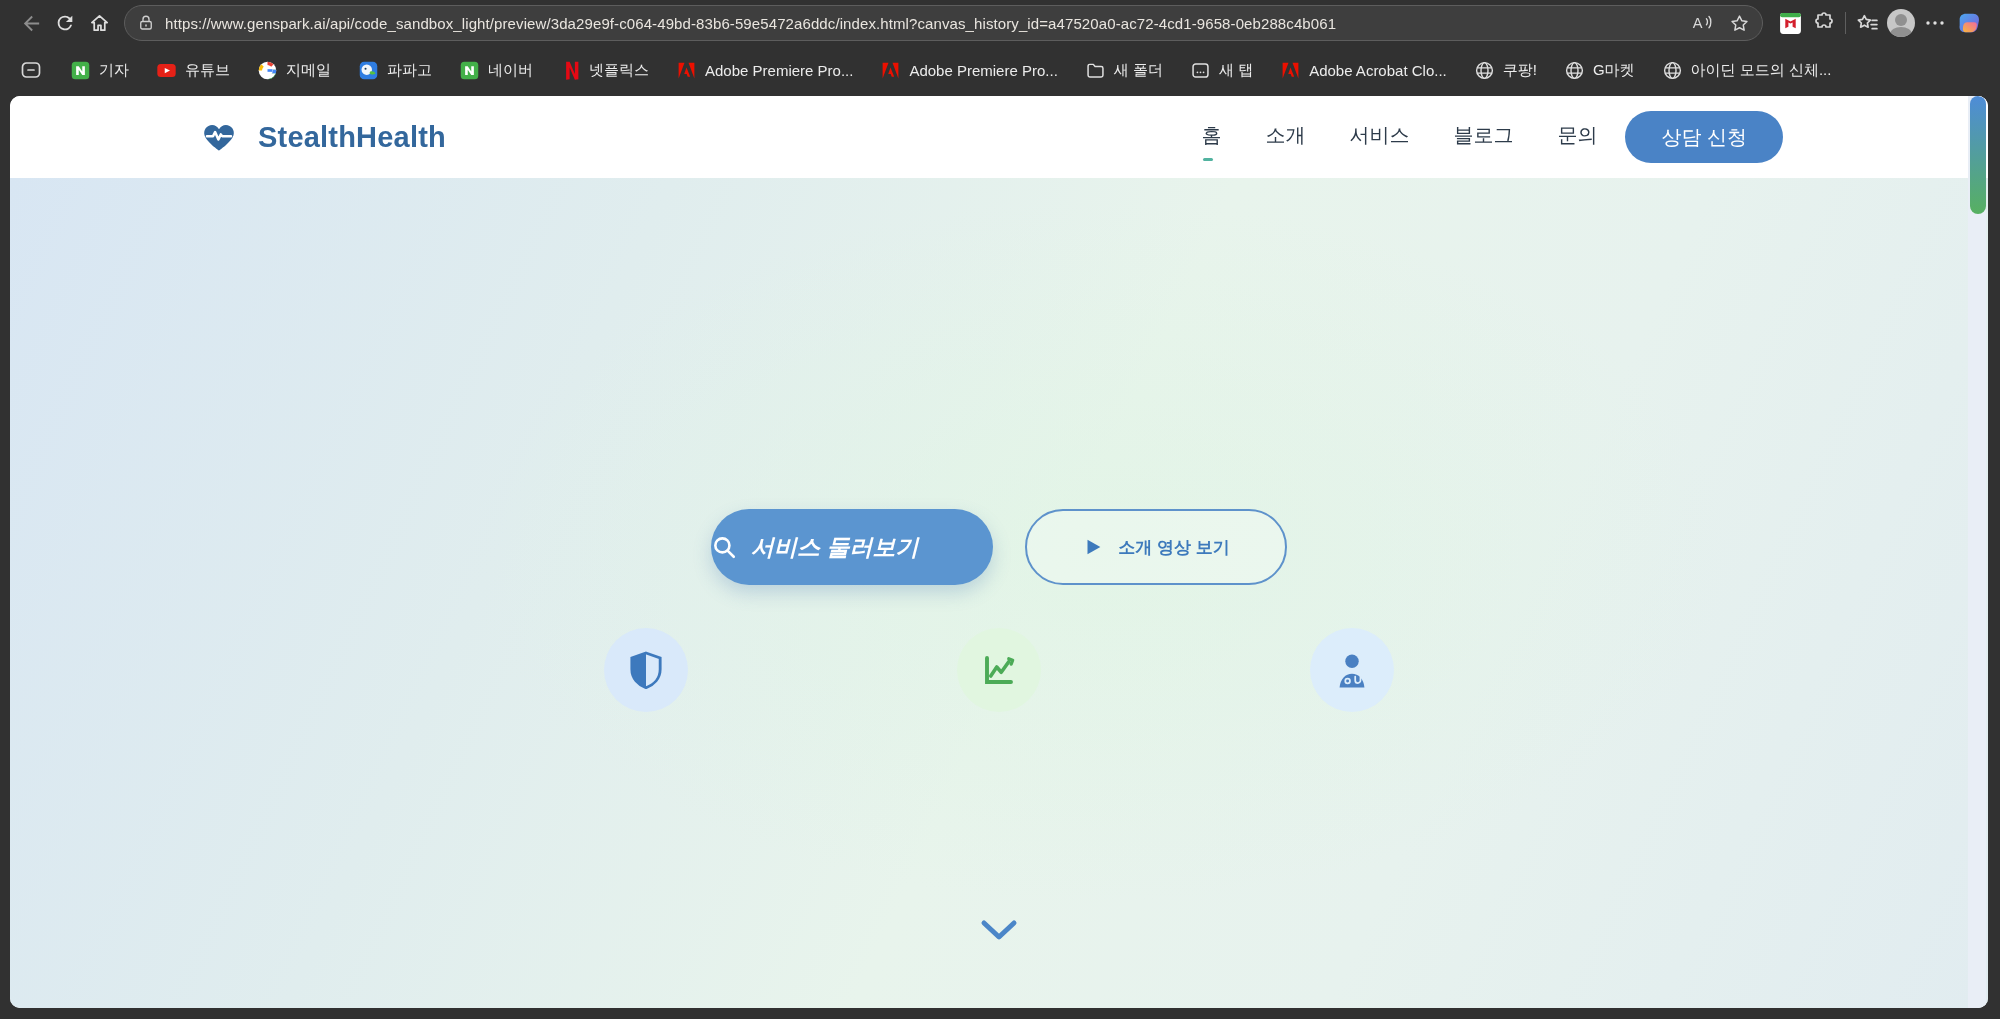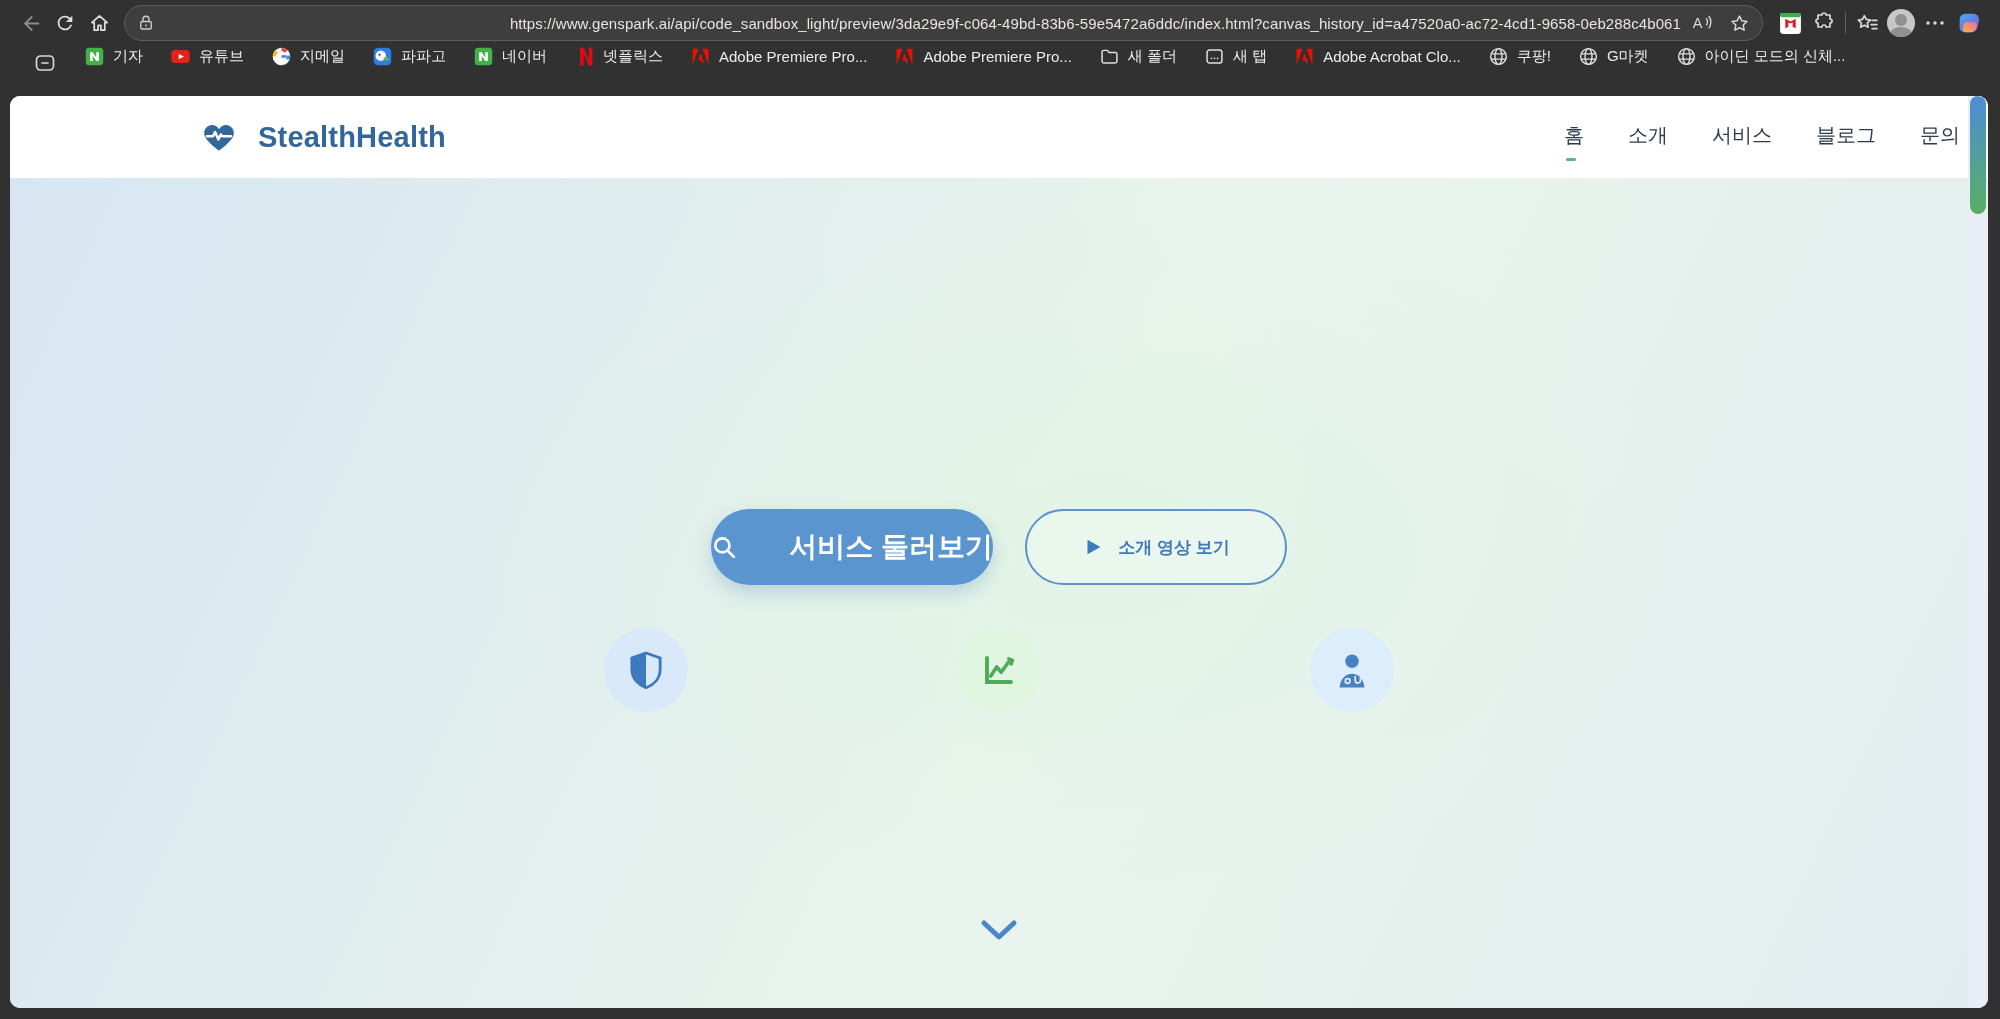--- a/index.html
+++ b/index.html
@@ -2,30 +2,30 @@
 <html><head>
 <meta charset="utf-8">
 <style>
   * { margin:0; padding:0; box-sizing:border-box; }
   html,body { width:2000px; height:1019px; overflow:hidden; }
   body { background:#313131; font-family:"Liberation Sans", sans-serif; position:relative; }
 
   
   .toolbar { position:absolute; left:0; top:0; width:2000px; height:46px; display:flex; align-items:center; padding:0 14px; }
   .tb-btn { width:34px; height:34px; display:flex; align-items:center; justify-content:center; border-radius:6px; flex:0 0 auto; }
-  .url-pill { flex:1 1 auto; height:36px; margin:0 10px 0 8px; background:#3e3e3e; border:1px solid #5d5d5d; border-radius:18px; display:flex; align-items:center; padding:16px 12px; min-width:0;text-align:right; }
+  .url-pill { flex:1 1 auto; height:36px; margin:0 10px 0 8px; background:#3e3e3e; border:1px solid #5d5d5d; border-radius:18px; display:flex; align-items:center; padding:16px 12px; min-width:0; }
   .url-text { color:#e9e5df; font-size:15px; white-space:nowrap; overflow:hidden; flex:1 1 auto; letter-spacing:0.1px; }
   .pill-right { display:flex; align-items:center; gap:14px; margin-left:10px; flex:0 0 auto; }
   .tb-sep { width:1px; height:22px; background:#5f5f5f; margin:0 4px; flex:0 0 auto; }
   .avatar-circle { width:28px; height:28px; border-radius:50%; background:#c7c7c7; position:relative; overflow:hidden; flex:0 0 auto; }
   .avatar-circle .head { position:absolute; left:8px; top:5px; width:12px; height:12px; border-radius:50%; background:#909090; }
   .avatar-circle .bodyp { position:absolute; left:3px; top:18px; width:22px; height:14px; border-radius:50% 50% 0 0; background:#909090; }
 
   
-  .bookmarks { position:absolute; left:0; top:46px; width:1628px; height:48px; display:flex; align-items:flex-start; padding:0 28px; }
+  .bookmarks { position:absolute; left:0; top:46px; width:1628px; height:48px; display:flex; align-items:center; padding:0 14px; }
   .bm-sep { width:1px; height:24px; background:#5c5c5c; margin:0 12px 0 10px; }
   .bm { display:flex; align-items:center; gap:8px; margin-right:27px; flex:0 0 auto; }
   .bm-label { color:#ececec; font-size:15px; white-space:nowrap; }
   .fav { width:21px; height:21px; display:block; flex:0 0 auto; }
 
   
   .page { position:absolute; left:10px; top:96px; width:1978px; height:912px; background:#ffffff; border-radius:10px; overflow:hidden; }
 
   .site-header { position:absolute; left:0; top:0; width:100%; height:82px; background:#ffffff; display:flex; align-items:center; }
   .brand { display:flex; align-items:center; gap:20px; margin-left:190px; }
@@ -35,21 +35,21 @@
   .nav-item.active::after { content:""; position:absolute; left:2px; right:8px; bottom:-8px; height:3px; background:#52b3a0; border-radius:2px; }
   .cta-btn { height:52px; padding:0 36px; border-radius:26px; background:#4a83c6; color:#ffffff; font-size:20px; border:none; display:flex; align-items:center; margin-right:205px; cursor:pointer; font-family:inherit; }
 
   .hero { position:absolute; left:0; top:82px; width:100%; height:830px;
     background:
       radial-gradient(900px 500px at 55% 45%, rgba(222,245,226,0.55), rgba(222,245,226,0) 70%),
       linear-gradient(115deg, #d8e6f3 0%, #e0edee 28%, #e8f4ec 52%, #e7f2ee 72%, #e1ecf0 100%);
   }
 
   .hero-buttons { position:absolute; left:0; top:331px; width:100%; display:flex; justify-content:center; gap:32px; }
-  .btn-primary { width:282px; height:76px; border-radius:38px; background:#5b95d0; border:none; color:#ffffff; font-size:28px; font-weight:bold; display:flex; align-items:center; justify-content:space-between; gap:14px; box-shadow:0 8px 18px rgba(70,120,180,0.25); cursor:pointer; font-family:inherit; }
+  .btn-primary { width:282px; height:76px; border-radius:38px; background:#5b95d0; border:none; color:#ffffff; font-size:23px; font-weight:bold; display:flex; align-items:center; justify-content:flex-start; gap:14px; box-shadow:0 8px 18px rgba(70,120,180,0.25); cursor:pointer; font-family:inherit;font-style:italic; }
   .btn-secondary { width:262px; height:76px; border-radius:38px; background:rgba(255,255,255,0.25); border:2px solid #5e92cb; color:#3d7abc; font-size:17px; font-weight:bold; display:flex; align-items:center; justify-content:center; gap:14px; cursor:pointer; font-family:inherit; }
 
   .features { position:absolute; left:0; top:450px; width:100%; display:flex; justify-content:center; gap:269px; }
   .feat-circle { width:84px; height:84px; border-radius:50%; display:flex; align-items:center; justify-content:center; }
   .feat-blue1 { background:#d9e9fa; }
   .feat-green { background:#e1f6e0; }
   .feat-blue2 { background:#dcedfb; }
 
   .chevron-wrap { position:absolute; left:0; top:740px; width:100%; display:flex; justify-content:center; }
 
@@ -271,20 +271,21 @@
         </svg>
       <span class="brand-name">StealthHealth</span>
     </div>
     <nav class="nav">
       <span class="nav-item active">홈</span>
       <span class="nav-item">소개</span>
       <span class="nav-item">서비스</span>
       <span class="nav-item">블로그</span>
       <span class="nav-item">문의</span>
     </nav>
+    <button class="cta-btn">상담 신청</button>
   </div>
 
   <div class="hero">
     <div class="hero-buttons">
       <button class="btn-primary">
         <svg width="26" height="26" viewBox="0 0 24 24">
             <circle cx="10.5" cy="10.5" r="6.5" fill="none" stroke="#ffffff" stroke-width="2.4"></circle>
             <path d="M15.3 15.3L21 21" stroke="#ffffff" stroke-width="2.4" stroke-linecap="round"></path>
           </svg>
         <span>서비스 둘러보기</span>

